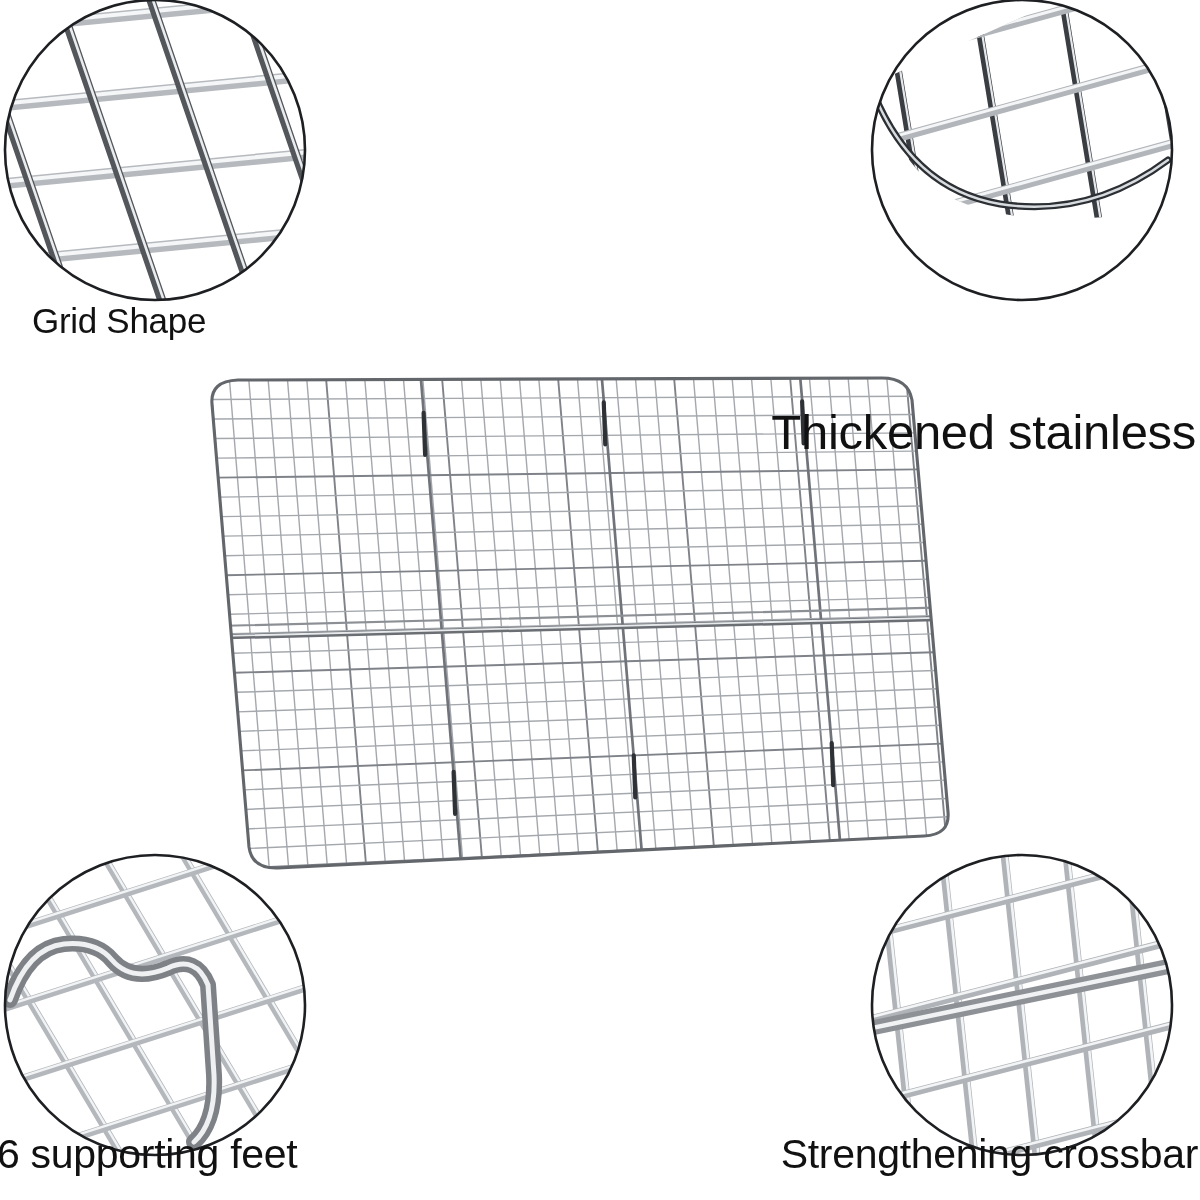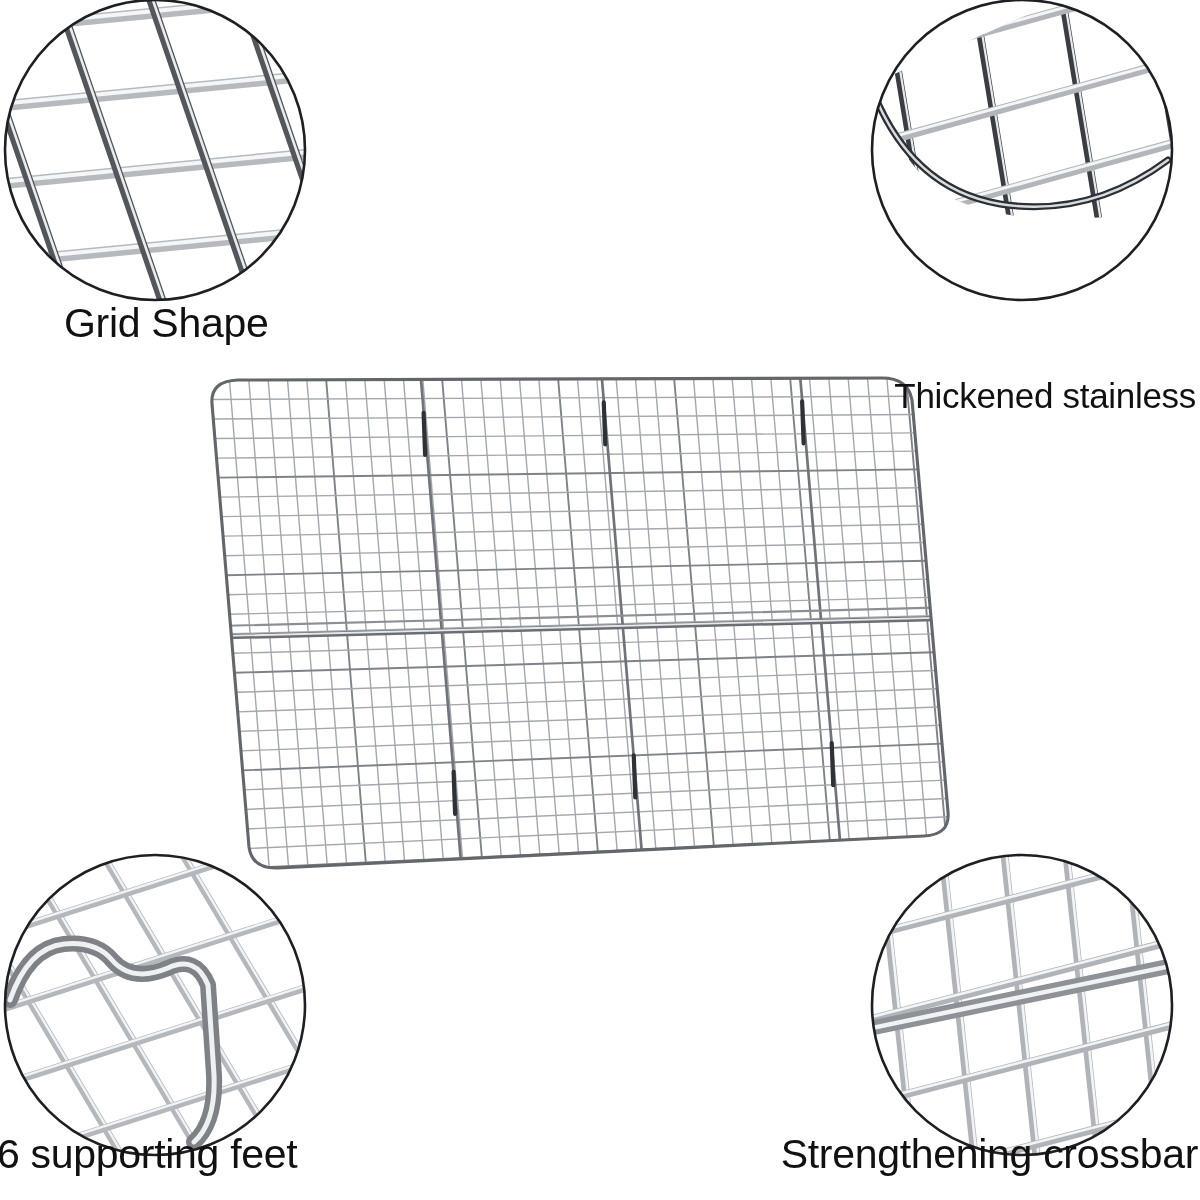--- a/index.html
+++ b/index.html
@@ -34,28 +34,28 @@
   
   .callout-label {
     position: absolute;
     color: #111111;
     font-weight: 400;
     line-height: 1.06;
     white-space: pre;
     letter-spacing: -0.3px;
   }
   #label-grid-shape {
-    left: 64px;
+    left: 32px;
     top: 302px;
-    font-size: 41px;
+    font-size: 35px;
   }
   #label-thick-wire {
     right: 4px;
     top: 303px;
-    font-size: 35px;
+    font-size: 49px;
     text-align: center;
   }
   #label-feet {
     left: -3px;
     top: 1133px;
     font-size: 41px;
   }
   #label-crossbar {
     right: 2px;
     top: 1133px;

